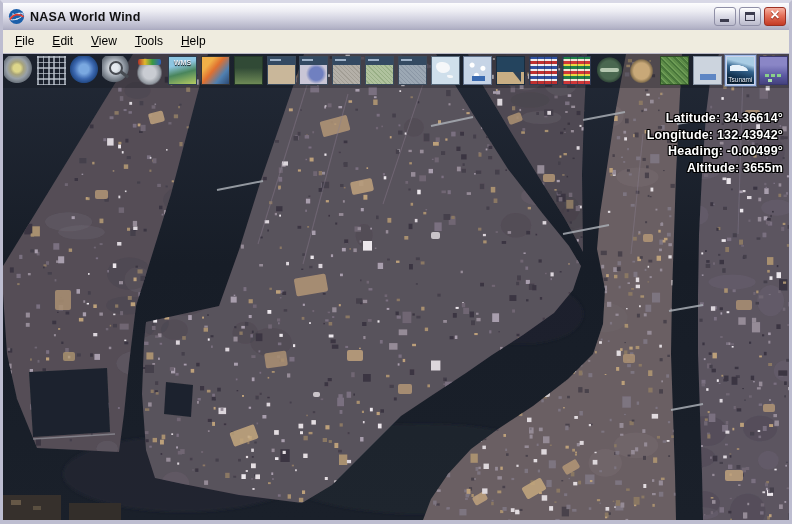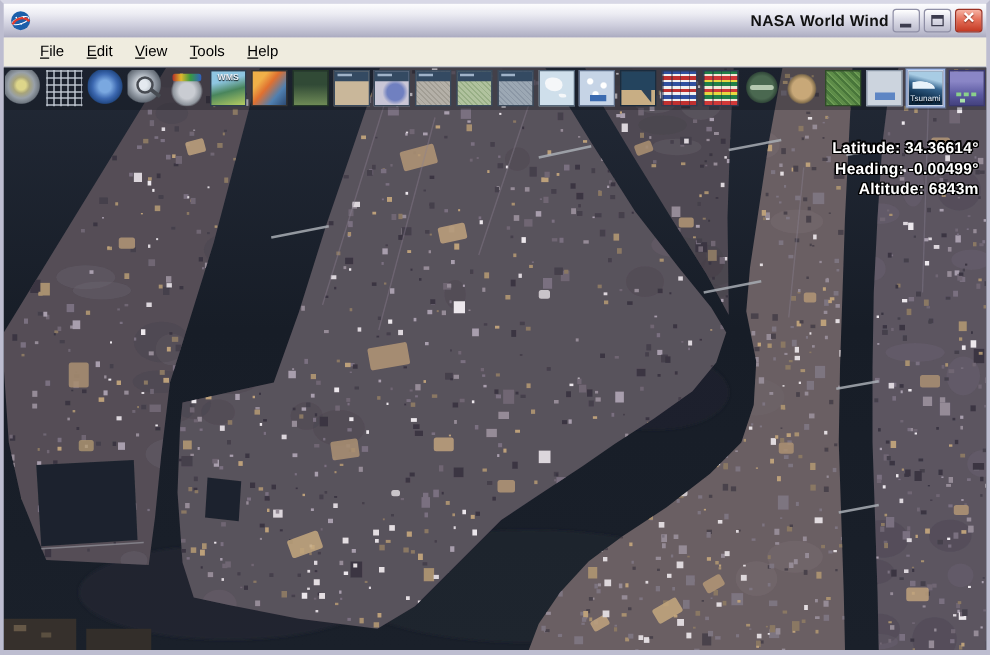--- a/index.html
+++ b/index.html
@@ -4,31 +4,31 @@
 <style>
   html,body{margin:0;padding:0;background:#3a3a44;font-family:"Liberation Sans",sans-serif;}
   .window{width:792px;height:524px;position:relative;background:#c6c6d6;
     border-left:3px solid #bdbdd0;border-right:3px solid #bdbdd0;border-bottom:4px solid #bdbdd0;
     border-top:3px solid #d8d8e6;box-sizing:border-box;outline:1px solid #5d5d72;}
   
   .titlebar{height:27px;display:flex;align-items:center;padding:0 3px 0 5px;
     background:linear-gradient(180deg,#fdfdfe 0%,#ececf3 30%,#d2d2e0 60%,#b6b6c9 90%,#a9a9bf 100%);}
   .app-logo{width:17px;height:17px;margin-right:5px;flex:0 0 auto;}
   .title-text{font-size:12.5px;font-weight:bold;color:#111;flex:1 1 auto;
-    letter-spacing:.2px;white-space:nowrap;overflow:hidden;text-align:right;}
+    letter-spacing:.2px;white-space:nowrap;overflow:hidden;}
   .winbtn{width:22px;height:19px;margin-left:3px;border-radius:3px;position:relative;
     border:1px solid #8f8fa6;background:linear-gradient(180deg,#ffffff,#dddde8 45%,#bcbccd);box-sizing:border-box;cursor:pointer;}
   .winbtn.close{border-color:#9c3022;background:linear-gradient(180deg,#f6b2a2,#e4705a 45%,#c43a24);}
   .winbtn.min::after{content:"";position:absolute;left:5px;bottom:3px;width:9px;height:3px;background:#3c3c4e;}
   .winbtn.max::after{content:"";position:absolute;left:5px;top:4px;width:10px;height:9px;
     border:1px solid #3c3c4e;border-top-width:3px;box-sizing:border-box;}
   .winbtn.close::after{content:"×";position:absolute;left:0;right:0;top:-2px;text-align:center;
     color:#fff;font-size:16px;font-weight:bold;text-shadow:0 1px 1px #802010;}
   
-  .menubar{height:24px;background:#efecdf;display:flex;align-items:center;padding-left:20px;
+  .menubar{height:24px;background:#efecdf;display:flex;align-items:center;padding-left:3px;
     border-bottom:1px solid #b9b9c6;box-sizing:border-box;}
   .mitem{font-size:12px;color:#000;padding:3px 9px 4px 9px;cursor:pointer;}
   .mitem u{text-decoration:underline;}
   
   .viewport{position:relative;width:786px;height:466px;overflow:hidden;background:#171d27;}
   .viewport svg{display:block;}
   
   .toolbar{position:absolute;top:2px;left:1px;right:1px;display:flex;justify-content:space-between;z-index:5;}
   .ticon{width:29px;height:29px;position:relative;flex:0 0 auto;cursor:pointer;box-sizing:border-box;}
   .ticon-label{position:absolute;left:0;right:0;bottom:1px;text-align:center;
@@ -2708,18 +2708,19 @@
         <div class="ticon k20"></div>
         <div class="ticon k21"></div>
         <div class="ticon k22"></div>
         <div class="ticon k23 selected">
           <span class="ticon-label">Tsunami</span>
         </div>
         <div class="ticon k24"></div>
       </div>
     <div class="readout">
         <div class="ro-line">Latitude: 34.36614°</div>
+        <div class="ro-line">Longitude: 132.43942°</div>
         <div class="ro-line">Heading: -0.00499°</div>
-        <div class="ro-line">Altitude: 6843m</div>
+        <div class="ro-line">Altitude: 3655m</div>
       </div>
   </div>
 
 </div>
 
 </body></html>

